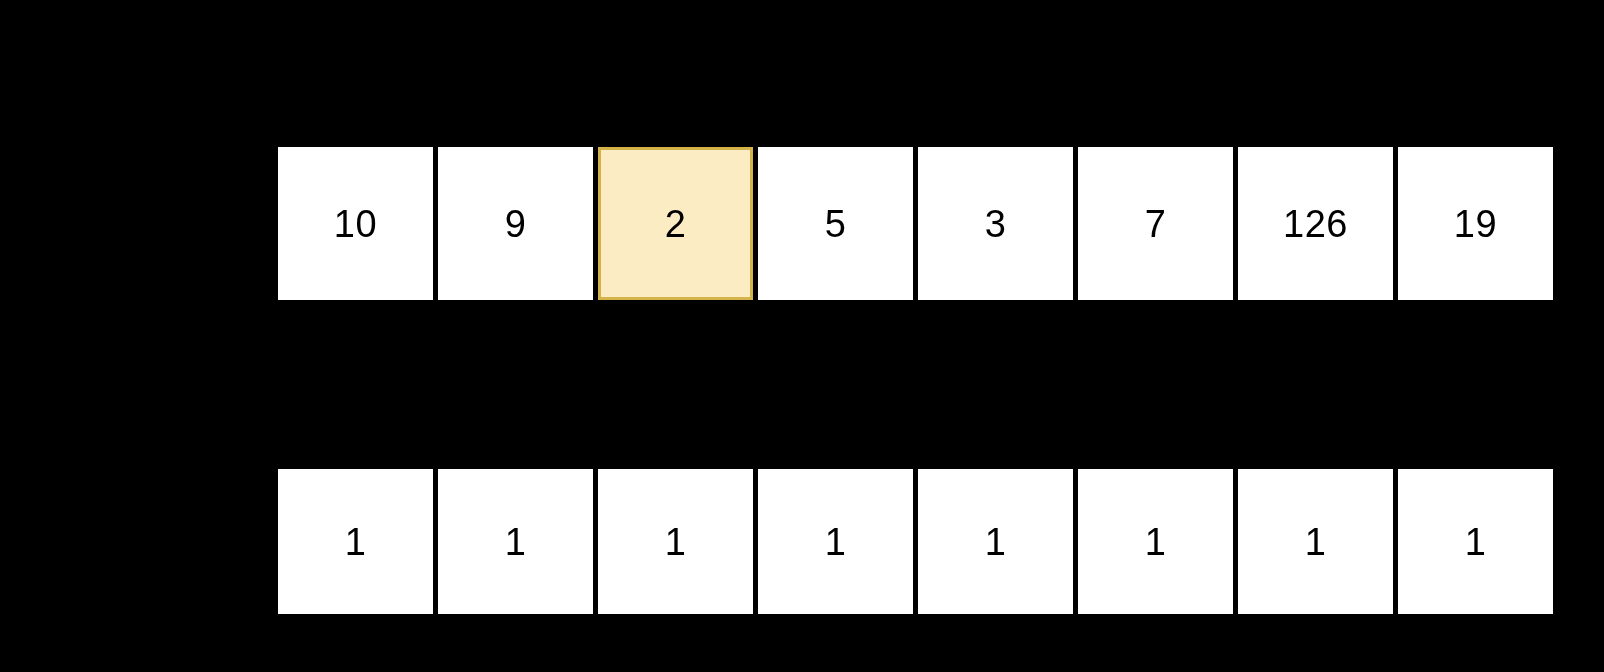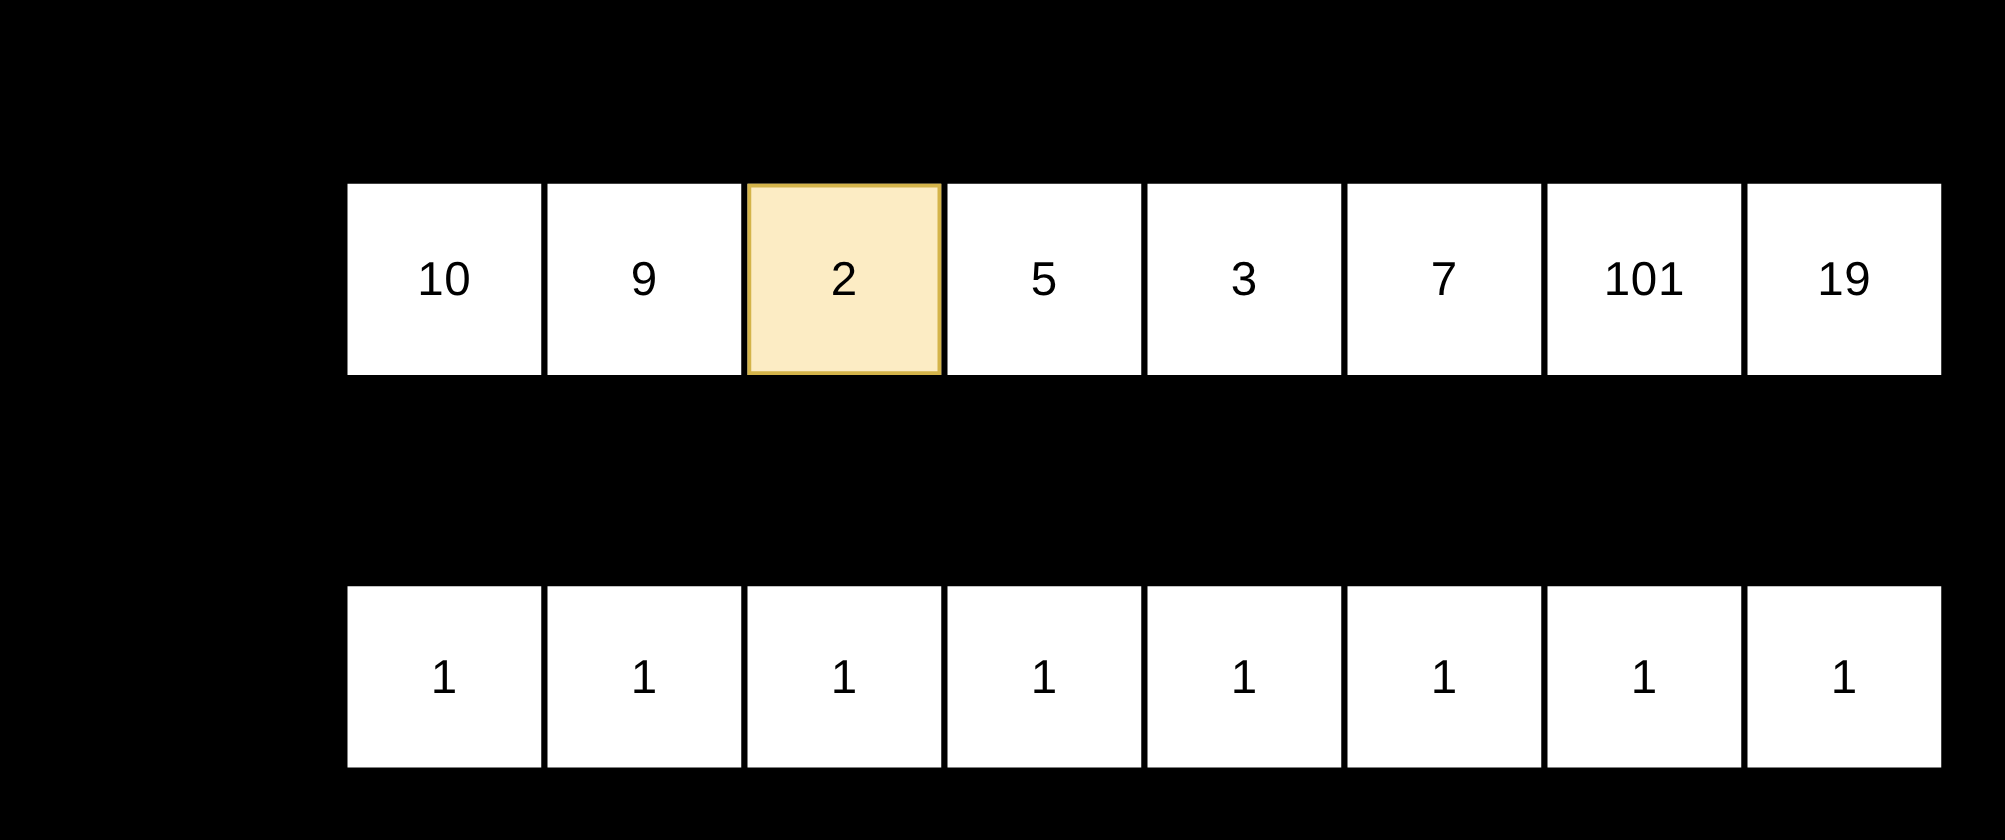--- a/index.html
+++ b/index.html
@@ -96,21 +96,21 @@
     <div class="cell">
       <span class="cell-label">5</span>
     </div>
     <div class="cell">
       <span class="cell-label">3</span>
     </div>
     <div class="cell">
       <span class="cell-label">7</span>
     </div>
     <div class="cell">
-      <span class="cell-label">101</span>
+      <span class="cell-label">126</span>
     </div>
     <div class="cell">
       <span class="cell-label">19</span>
     </div>
   </div>
 
   <div class="array-row" id="array-row-counts">
     <div class="cell">
       <span class="cell-label">1</span>
     </div>

